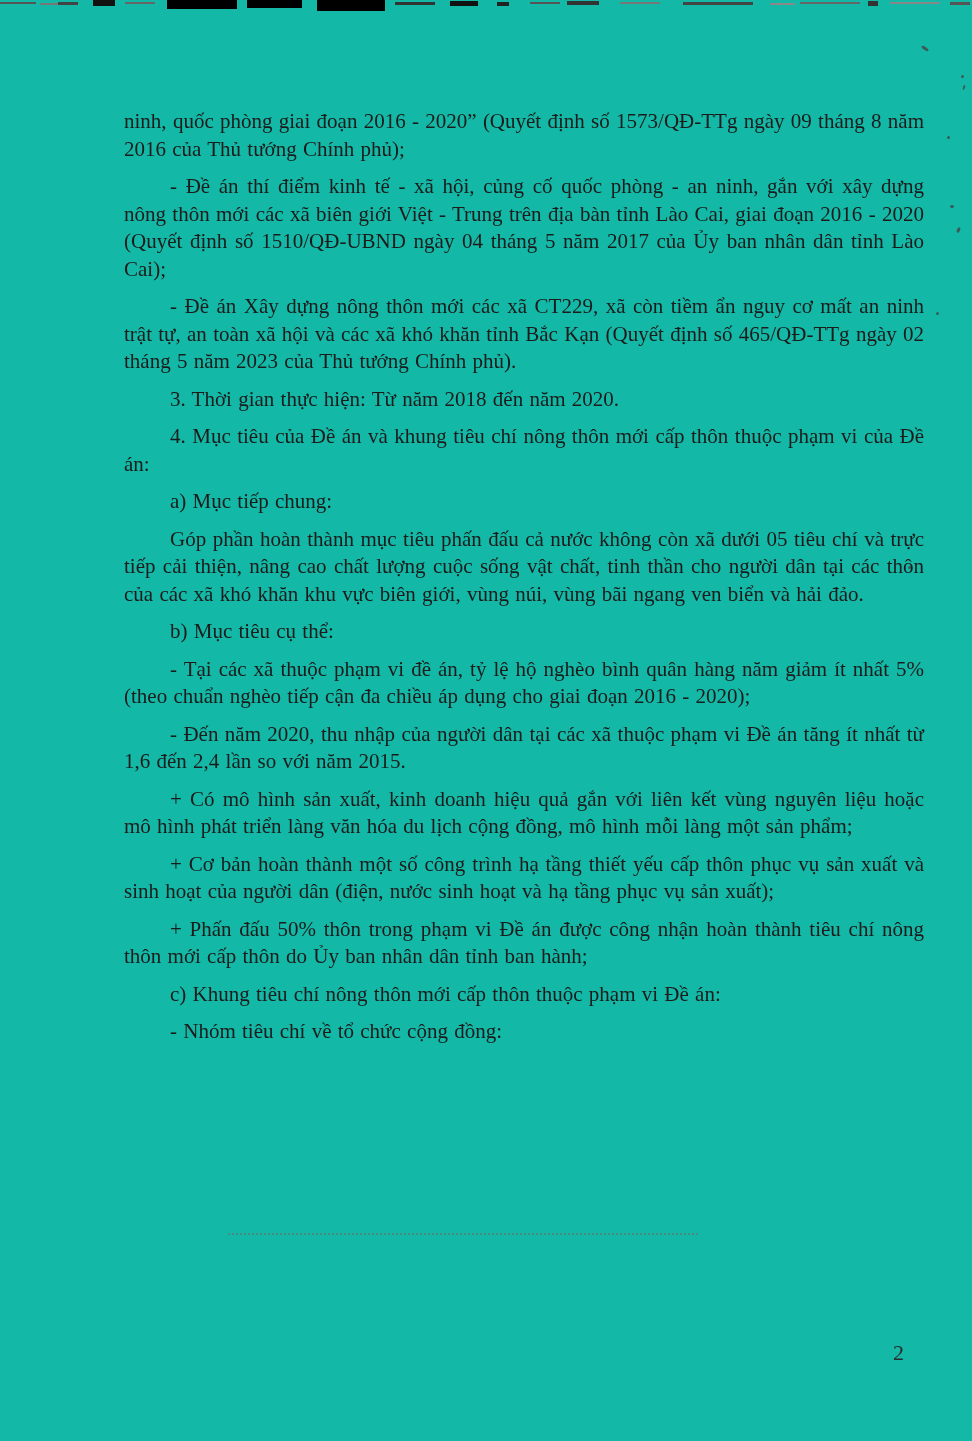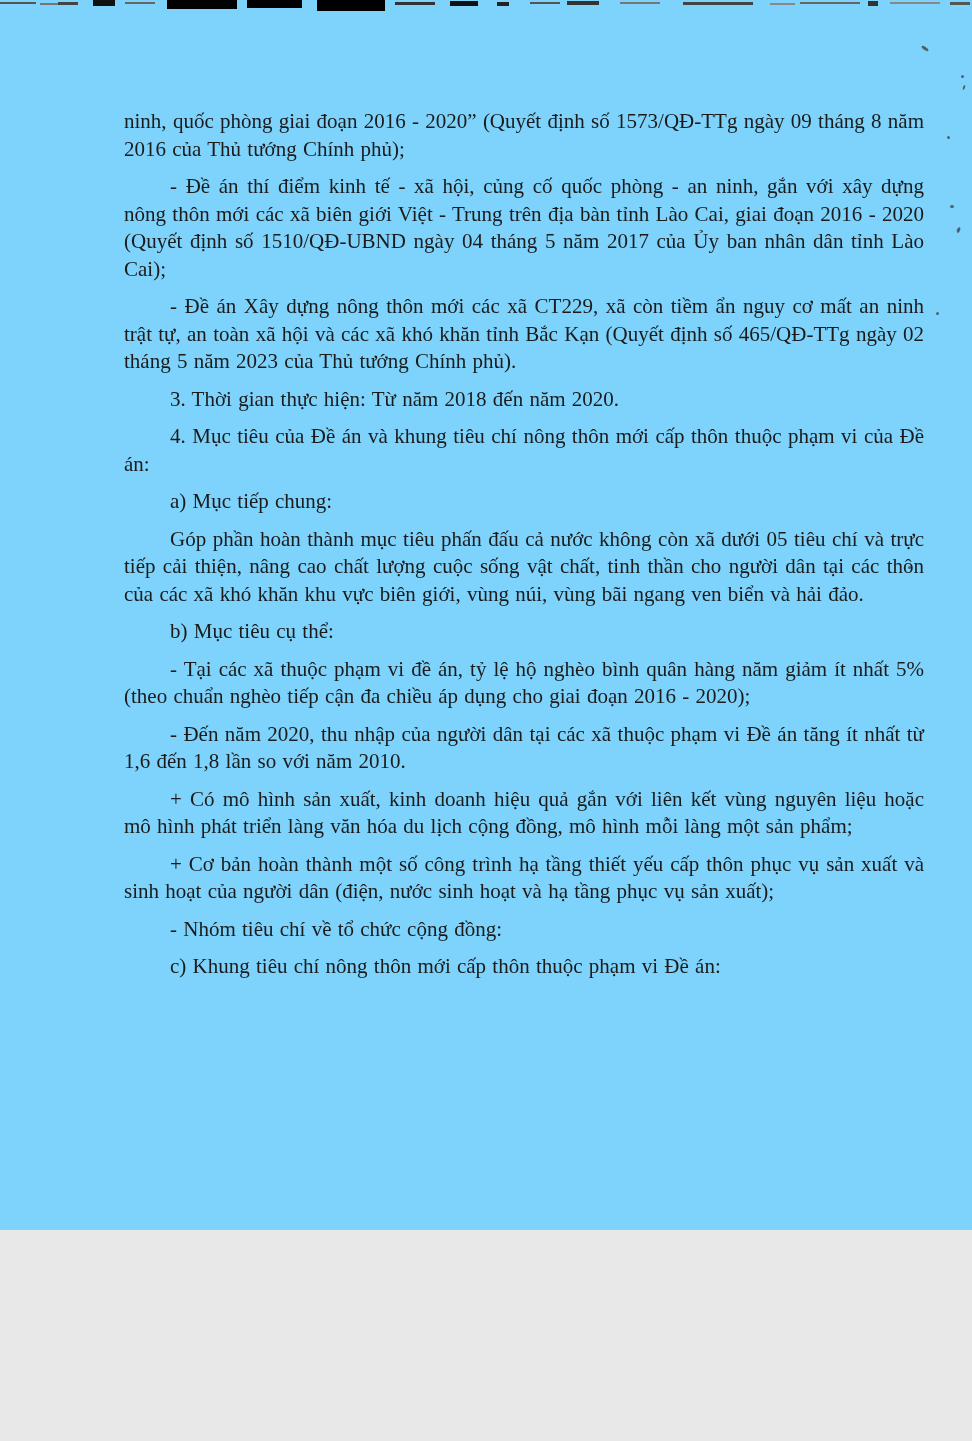--- a/index.html
+++ b/index.html
@@ -3,23 +3,23 @@
 <meta charset="utf-8">
 <style>
   html, body {
     margin: 0;
     padding: 0;
     background: #e8e8e8;
   }
   .page {
     position: relative;
     width: 972px;
-    height: 1230px;
+    height: 1441px;
     margin: 0 auto;
-    background: #7dd3fc;
+    background: #14b8a6;
     overflow: hidden;
     font-family: "Liberation Serif", "DejaVu Serif", serif;
     color: #1b1b1b;
   }
   .scan-band {
     position: absolute;
     top: 0;
     left: 0;
     width: 972px;
     height: 14px;
@@ -113,24 +113,25 @@
   <div class="doc-body">
     <p class="no-indent">ninh, quốc phòng giai đoạn 2016 - 2020” (Quyết định số 1573/QĐ-TTg ngày 09 tháng 8 năm 2016 của Thủ tướng Chính phủ);</p>
     <p>- Đề án thí điểm kinh tế - xã hội, củng cố quốc phòng - an ninh, gắn với xây dựng nông thôn mới các xã biên giới Việt - Trung trên địa bàn tỉnh Lào Cai, giai đoạn 2016 - 2020 (Quyết định số 1510/QĐ-UBND ngày 04 tháng 5 năm 2017 của Ủy ban nhân dân tỉnh Lào Cai);</p>
     <p>- Đề án Xây dựng nông thôn mới các xã CT229, xã còn tiềm ẩn nguy cơ mất an ninh trật tự, an toàn xã hội và các xã khó khăn tỉnh Bắc Kạn (Quyết định số 465/QĐ-TTg ngày 02 tháng 5 năm 2023 của Thủ tướng Chính phủ).</p>
     <p>3. Thời gian thực hiện: Từ năm 2018 đến năm 2020.</p>
     <p>4. Mục tiêu của Đề án và khung tiêu chí nông thôn mới cấp thôn thuộc phạm vi của Đề án:</p>
     <p>a) Mục tiếp chung:</p>
     <p>Góp phần hoàn thành mục tiêu phấn đấu cả nước không còn xã dưới 05 tiêu chí và trực tiếp cải thiện, nâng cao chất lượng cuộc sống vật chất, tinh thần cho người dân tại các thôn của các xã khó khăn khu vực biên giới, vùng núi, vùng bãi ngang ven biển và hải đảo.</p>
     <p>b) Mục tiêu cụ thể:</p>
     <p>- Tại các xã thuộc phạm vi đề án, tỷ lệ hộ nghèo bình quân hàng năm giảm ít nhất 5% (theo chuẩn nghèo tiếp cận đa chiều áp dụng cho giai đoạn 2016 - 2020);</p>
-    <p>- Đến năm 2020, thu nhập của người dân tại các xã thuộc phạm vi Đề án tăng ít nhất từ 1,6 đến 1,8 lần so với năm 2010.</p>
+    <p>- Đến năm 2020, thu nhập của người dân tại các xã thuộc phạm vi Đề án tăng ít nhất từ 1,6 đến 2,4 lần so với năm 2015.</p>
     <p>+ Có mô hình sản xuất, kinh doanh hiệu quả gắn với liên kết vùng nguyên liệu hoặc mô hình phát triển làng văn hóa du lịch cộng đồng, mô hình mỗi làng một sản phẩm;</p>
     <p>+ Cơ bản hoàn thành một số công trình hạ tầng thiết yếu cấp thôn phục vụ sản xuất và sinh hoạt của người dân (điện, nước sinh hoạt và hạ tầng phục vụ sản xuất);</p>
+    <p>+ Phấn đấu 50% thôn trong phạm vi Đề án được công nhận hoàn thành tiêu chí nông thôn mới cấp thôn do Ủy ban nhân dân tỉnh ban hành;</p>
+    <p>c) Khung tiêu chí nông thôn mới cấp thôn thuộc phạm vi Đề án:</p>
     <p>- Nhóm tiêu chí về tổ chức cộng đồng:</p>
-    <p>c) Khung tiêu chí nông thôn mới cấp thôn thuộc phạm vi Đề án:</p>
   </div>
 
   <div class="dotted-artifact"></div>
 
   <div class="page-number">2</div>
 
 </div>
 
 </body></html>

